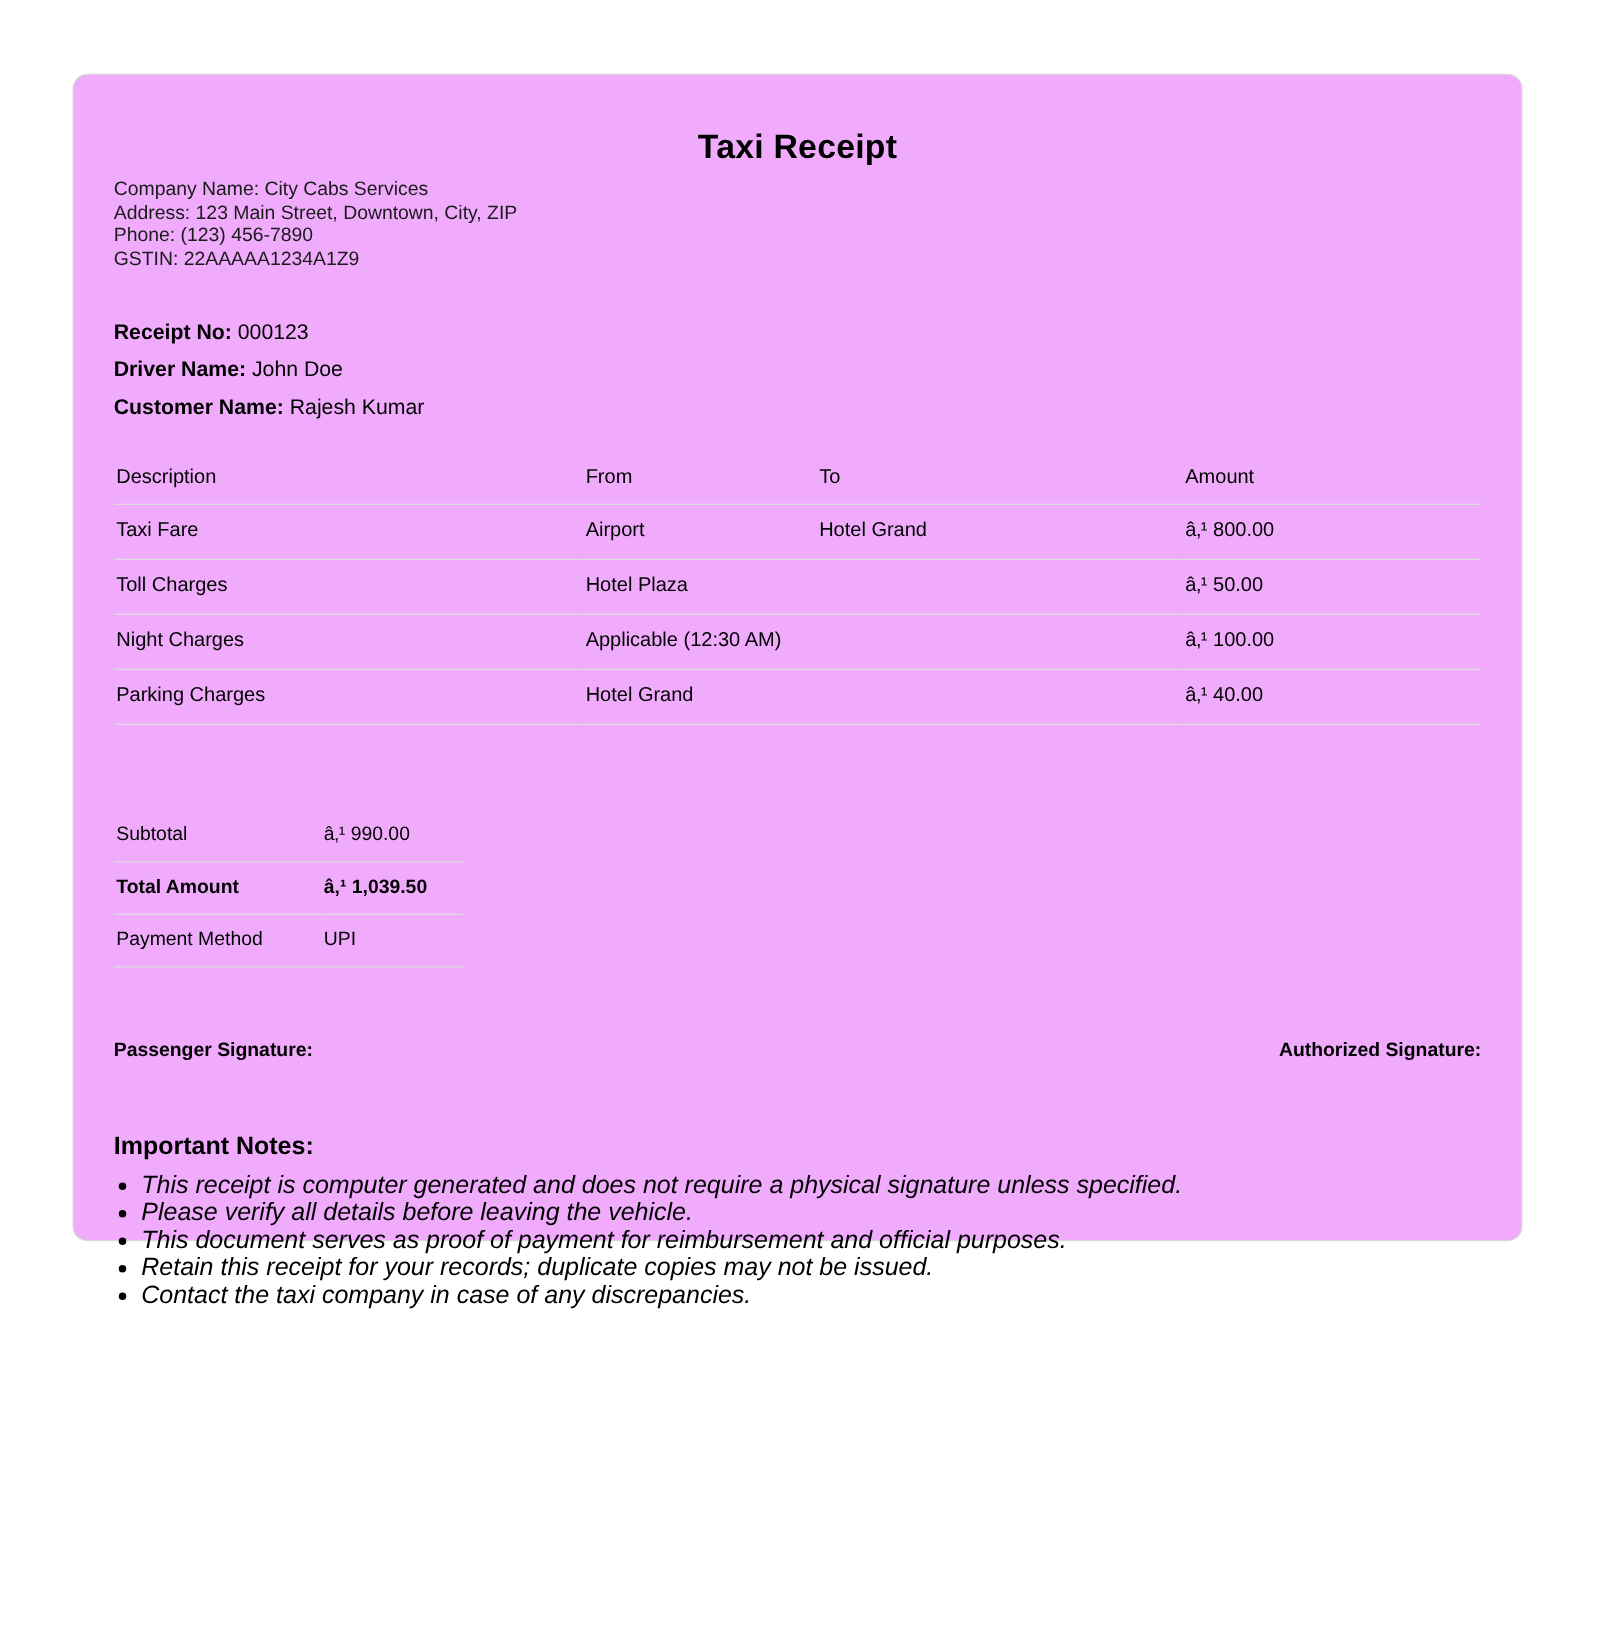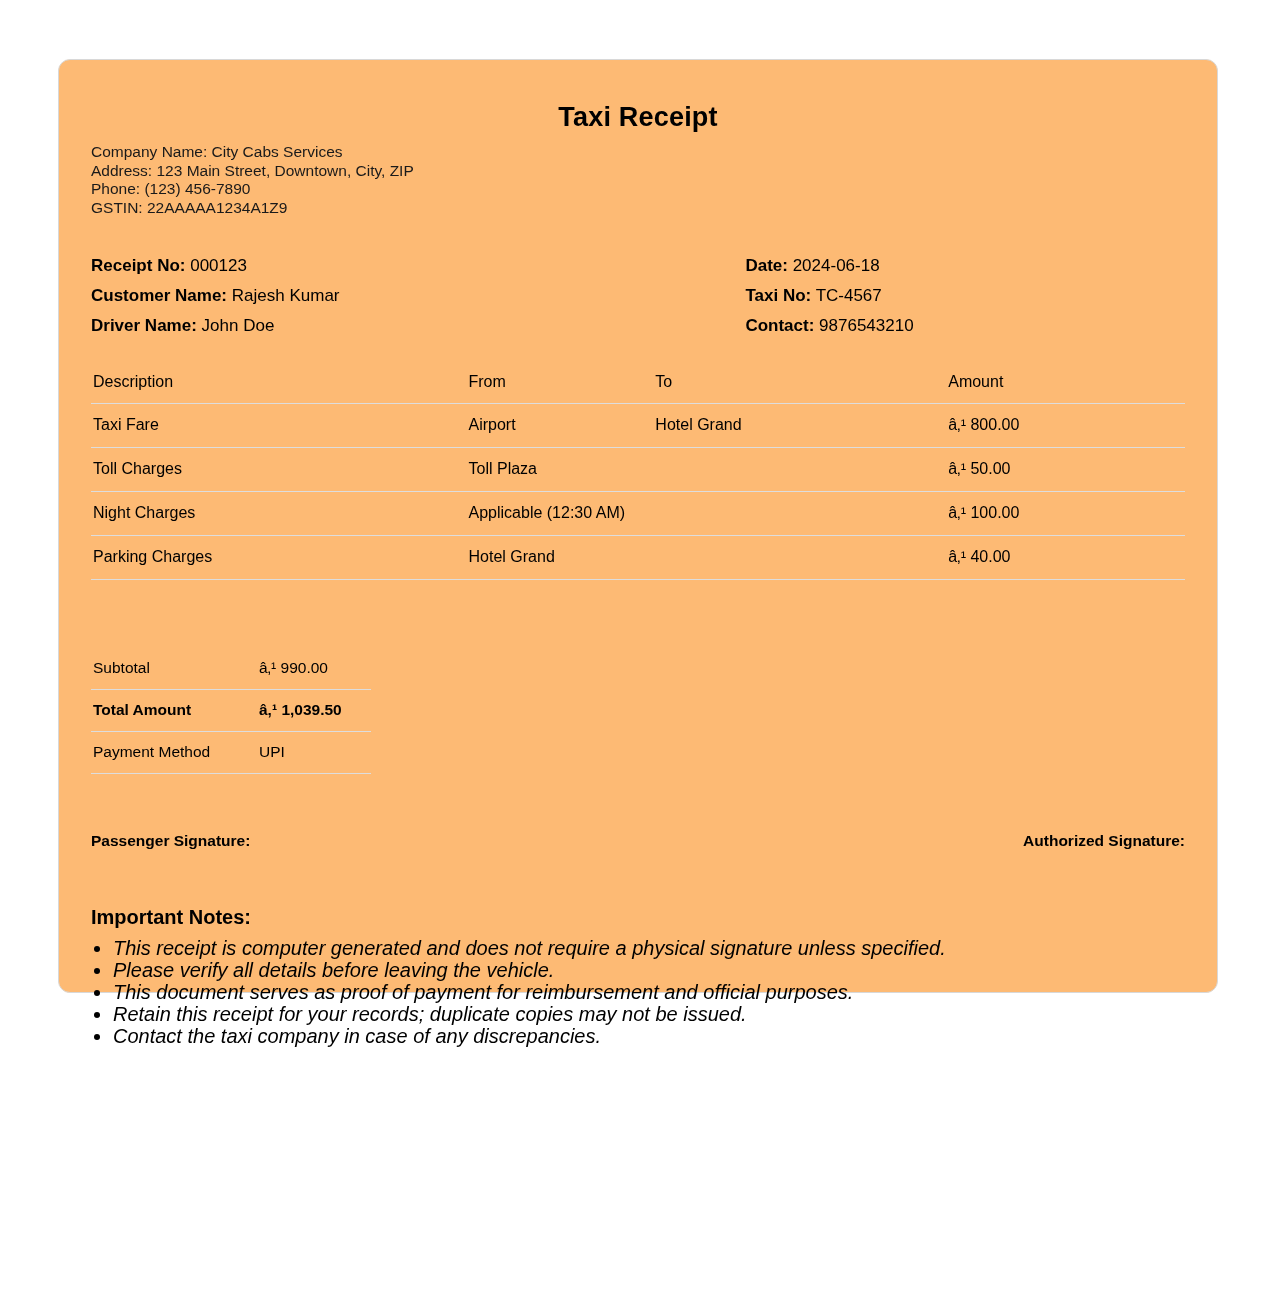--- a/index.html
+++ b/index.html
@@ -20,21 +20,21 @@
   }
   .receipt-card {
     position: absolute;
     left: 58px;
     top: 59px;
     width: 1160px;
     height: 934px;
     box-sizing: border-box;
     border: 1px solid #d8d8d8;
     border-radius: 12px;
-    background: #fdba74;
+    background: #f0abfc;
     padding: 0;
   }
   .inner {
     padding: 30px 32px 0 32px;
   }
   .doc-title {
     text-align: center;
     font-size: 27px;
     font-weight: bold;
     margin: 12px 0 10px 0;
@@ -138,40 +138,26 @@
         <div>GSTIN: 22AAAAA1234A1Z9</div>
       </div>
 
       <div class="meta">
         <div class="meta-col left">
           <div class="meta-row">
             <b>Receipt No:</b>
             <span>000123</span>
           </div>
           <div class="meta-row">
-            <b>Customer Name:</b>
-            <span>Rajesh Kumar</span>
-          </div>
-          <div class="meta-row">
             <b>Driver Name:</b>
             <span>John Doe</span>
           </div>
-        </div>
-        <div class="meta-col right">
           <div class="meta-row">
-            <b>Date:</b>
-            <span>2024-06-18</span>
-          </div>
-          <div class="meta-row">
-            <b>Taxi No:</b>
-            <span>TC-4567</span>
-          </div>
-          <div class="meta-row">
-            <b>Contact:</b>
-            <span>9876543210</span>
+            <b>Customer Name:</b>
+            <span>Rajesh Kumar</span>
           </div>
         </div>
       </div>
 
       <table class="items">
         <thead>
           <tr>
             <th class="col-desc">Description</th>
             <th class="col-from">From</th>
             <th class="col-to">To</th>
@@ -180,21 +166,21 @@
         </thead>
         <tbody>
           <tr>
             <td>Taxi Fare</td>
             <td>Airport</td>
             <td>Hotel Grand</td>
             <td>â‚¹ 800.00</td>
           </tr>
           <tr>
             <td>Toll Charges</td>
-            <td>Toll Plaza</td>
+            <td>Hotel Plaza</td>
             <td></td>
             <td>â‚¹ 50.00</td>
           </tr>
           <tr>
             <td>Night Charges</td>
             <td>Applicable (12:30 AM)</td>
             <td></td>
             <td>â‚¹ 100.00</td>
           </tr>
           <tr>

